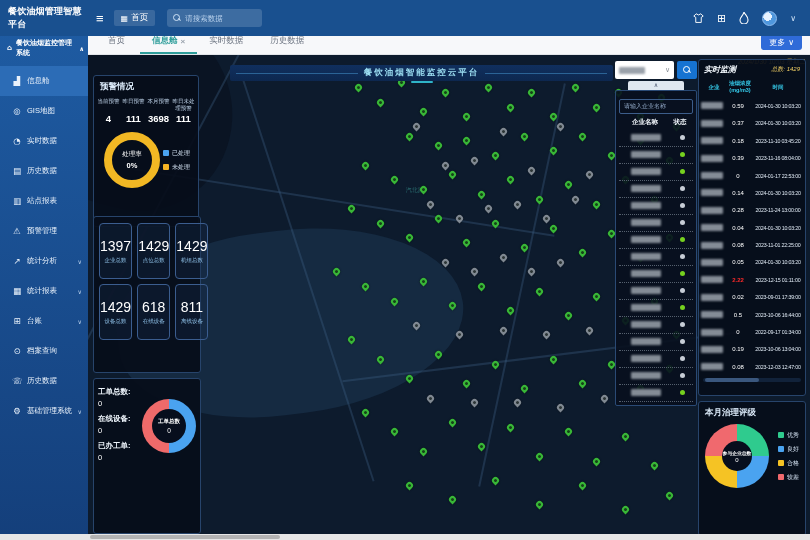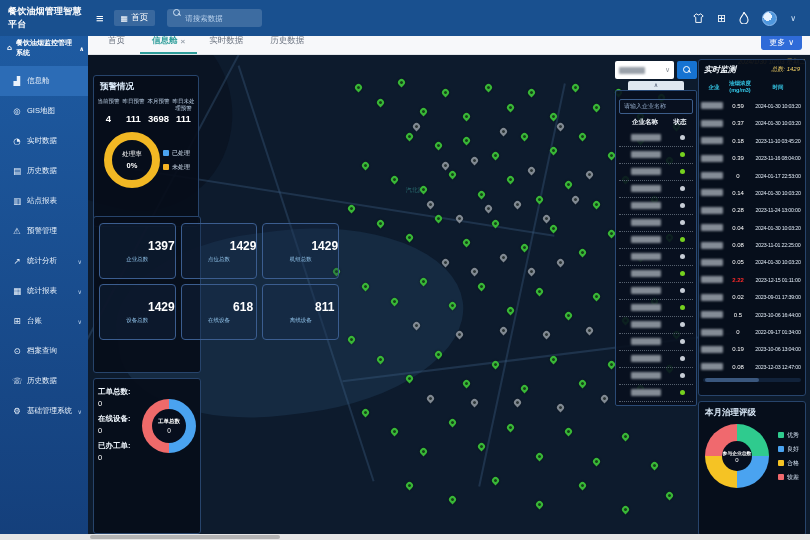--- a/index.html
+++ b/index.html
@@ -7,21 +7,21 @@
     font-family:"Liberation Sans","DejaVu Sans",sans-serif; }
   .app { position:relative; width:810px; height:540px; background:#0b1728; }
 
   
   .topbar { position:absolute; left:0; top:0; width:810px; height:36px; background:#19508f;
     display:flex; align-items:center; color:#fff; z-index:30; }
   .brand { width:88px; padding-left:8px; font-size:9px; font-weight:bold; letter-spacing:.2px; }
   .hamburger { font-size:13px; margin:0 10px 0 8px; cursor:pointer; }
   .home-tag { display:flex; align-items:center; gap:3px; background:rgba(255,255,255,.14);
     border-radius:2px; padding:2px 7px; font-size:8.5px; cursor:pointer; }
-  .g-search { display:flex; gap:4px; background:rgba(255,255,255,.16);
+  .g-search { display:flex; align-items:center; gap:4px; background:rgba(255,255,255,.16);
     border-radius:3px; height:18px; width:95px; margin-left:12px; padding:0 6px; }
   .g-search input { border:0; outline:0; background:transparent; color:#dbe9f8; font-size:7.5px; width:70px; }
   .g-search input::placeholder { color:#b9d1ec; }
   .mag { position:relative; width:8px; height:8px; flex:0 0 auto; }
   .mag::before { content:""; position:absolute; left:0; top:0; width:5px; height:5px;
     border:1px solid #cfe2f6; border-radius:50%; }
   .mag::after { content:""; position:absolute; left:5px; top:5px; width:3px; height:1px;
     background:#cfe2f6; transform:rotate(45deg); }
   .topbar-right { margin-left:auto; display:flex; align-items:center; gap:13px; padding-right:14px; }
   .tb-icon { font-size:11px; line-height:1; cursor:pointer; font-family:"DejaVu Sans",sans-serif; }
@@ -95,21 +95,21 @@
   .ring .t2 { font-size:7.5px; color:#fff; font-weight:bold; margin-top:2px; }
   .legend { margin-left:auto; margin-right:4px; display:flex; flex-direction:column; gap:5px; }
   .lg-item { display:flex; align-items:center; gap:3px; font-size:6px; color:#d4e2f2; }
   .lg-sw { width:6px; height:6px; border-radius:1px; }
 
   
   .device { left:5px; top:161px; width:108px; height:157px; }
   .dev-grid { display:grid; grid-template-columns:repeat(3,1fr); gap:5px; padding:6px 5px; }
   .dev-box { border:1px solid #3b5d8f; border-radius:4px; background:rgba(22,42,74,.35);
     height:56px; display:flex; flex-direction:column; align-items:center; justify-content:center; gap:3px; cursor:pointer; }
-  .dev-box .vl { font-size:12px; font-weight:bold; color:#fff;margin-left:48px; }
+  .dev-box .vl { font-size:14px; font-weight:normal; color:#fff; }
   .dev-box .lb { font-size:5.5px; color:#8fc1e8; }
 
   
   .work { left:5px; top:323px; width:108px; height:156px; }
   .work-body { display:flex; padding:4px 4px 0; }
   .wo-list { display:flex; flex-direction:column; gap:6px; margin-top:4px; }
   .wo-item .lb { font-size:7.5px; font-weight:bold; color:#eef5fc; }
   .wo-item .vl { font-size:7.5px; color:#fff; margin-top:2px; }
   .wo-donut { width:54px; height:54px; border-radius:50%; margin-left:auto; margin-top:16px;
     background:conic-gradient(#4aa3f0 0 50%, #ef6a6a 50% 100%); position:relative; }
@@ -431,20 +431,25 @@
           <span class="pin pin-e" style="left: 63%; top: 57%;"></span>
           <span class="pin pin-e" style="left: 69%; top: 56%;"></span>
           <span class="pin pin-e" style="left: 47%; top: 70%;"></span>
           <span class="pin pin-e" style="left: 53%; top: 71%;"></span>
           <span class="pin pin-e" style="left: 59%; top: 71%;"></span>
           <span class="pin pin-e" style="left: 65%; top: 72%;"></span>
           <span class="pin pin-e" style="left: 71%; top: 70%;"></span>
         </div>
     </div>
 
+    <div class="map-banner">
+      <span class="banner-title">
+        <span>餐饮油烟智能监控云平台</span><i></i>
+      </span>
+    </div>
     <div class="banner-date">2024/1/30 10:03 星期二</div>
 
     <section class="panel alarm">
       <div class="p-title">预警情况</div>
       <div class="stat-row">
 
       <div class="stat">
           <div class="lb">当前预警</div>
           <div class="vl">4</div>
         </div>

